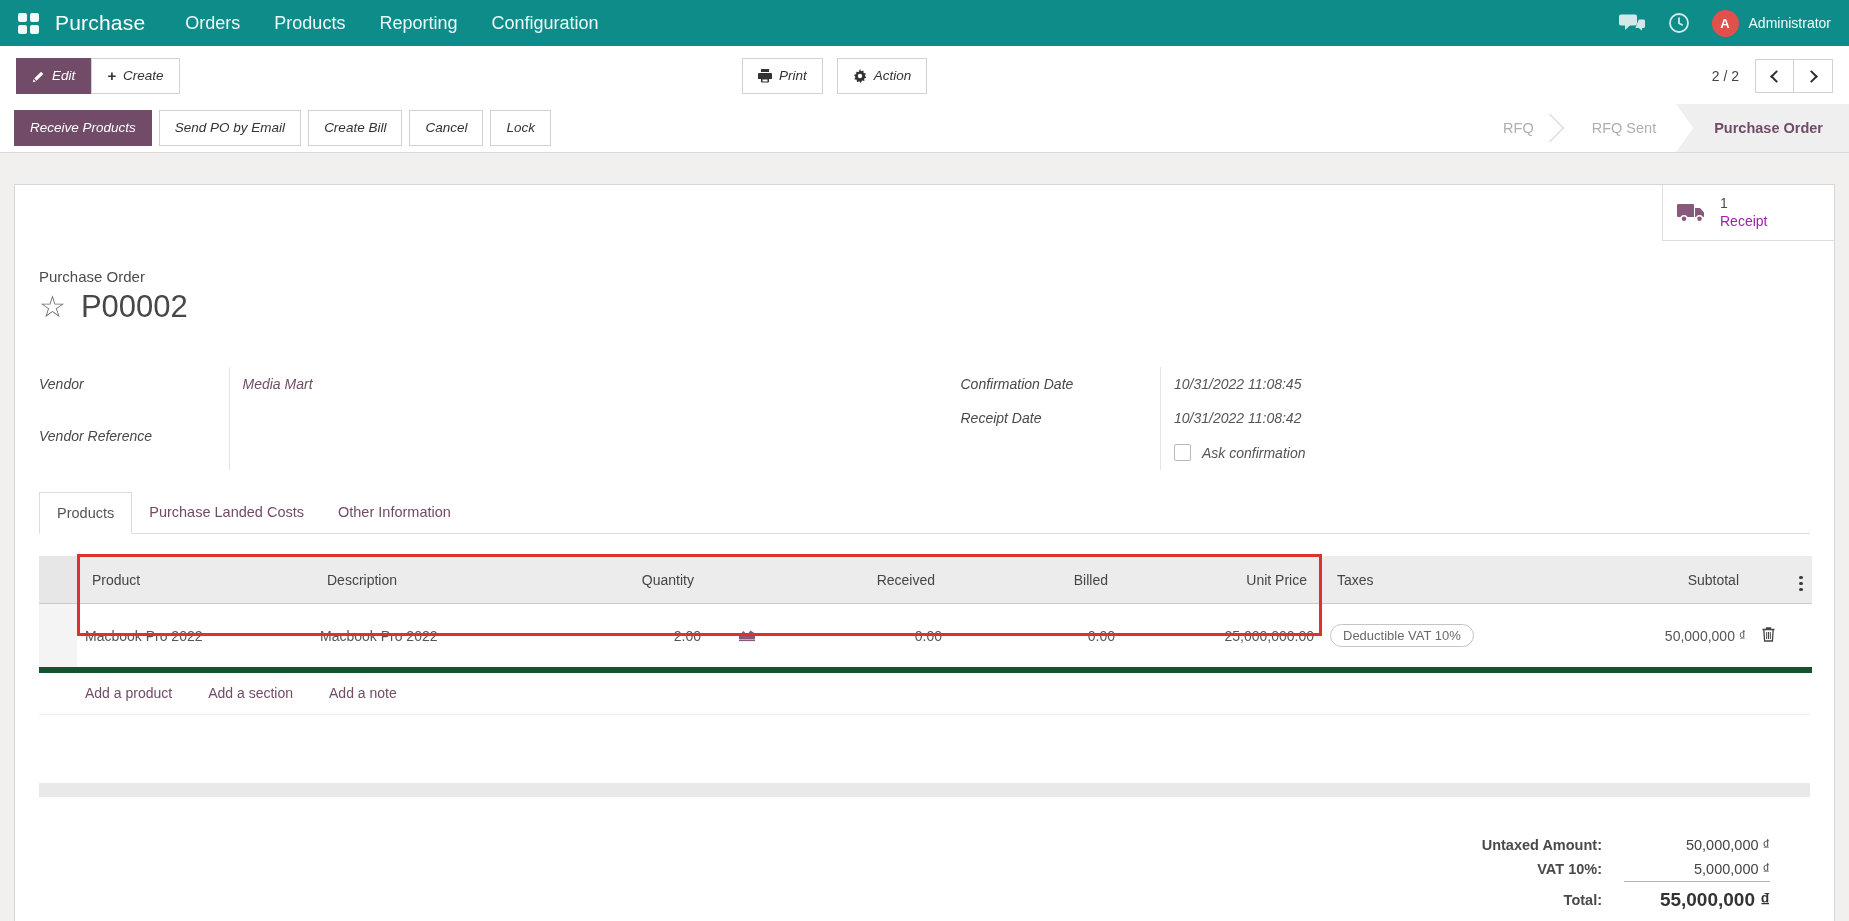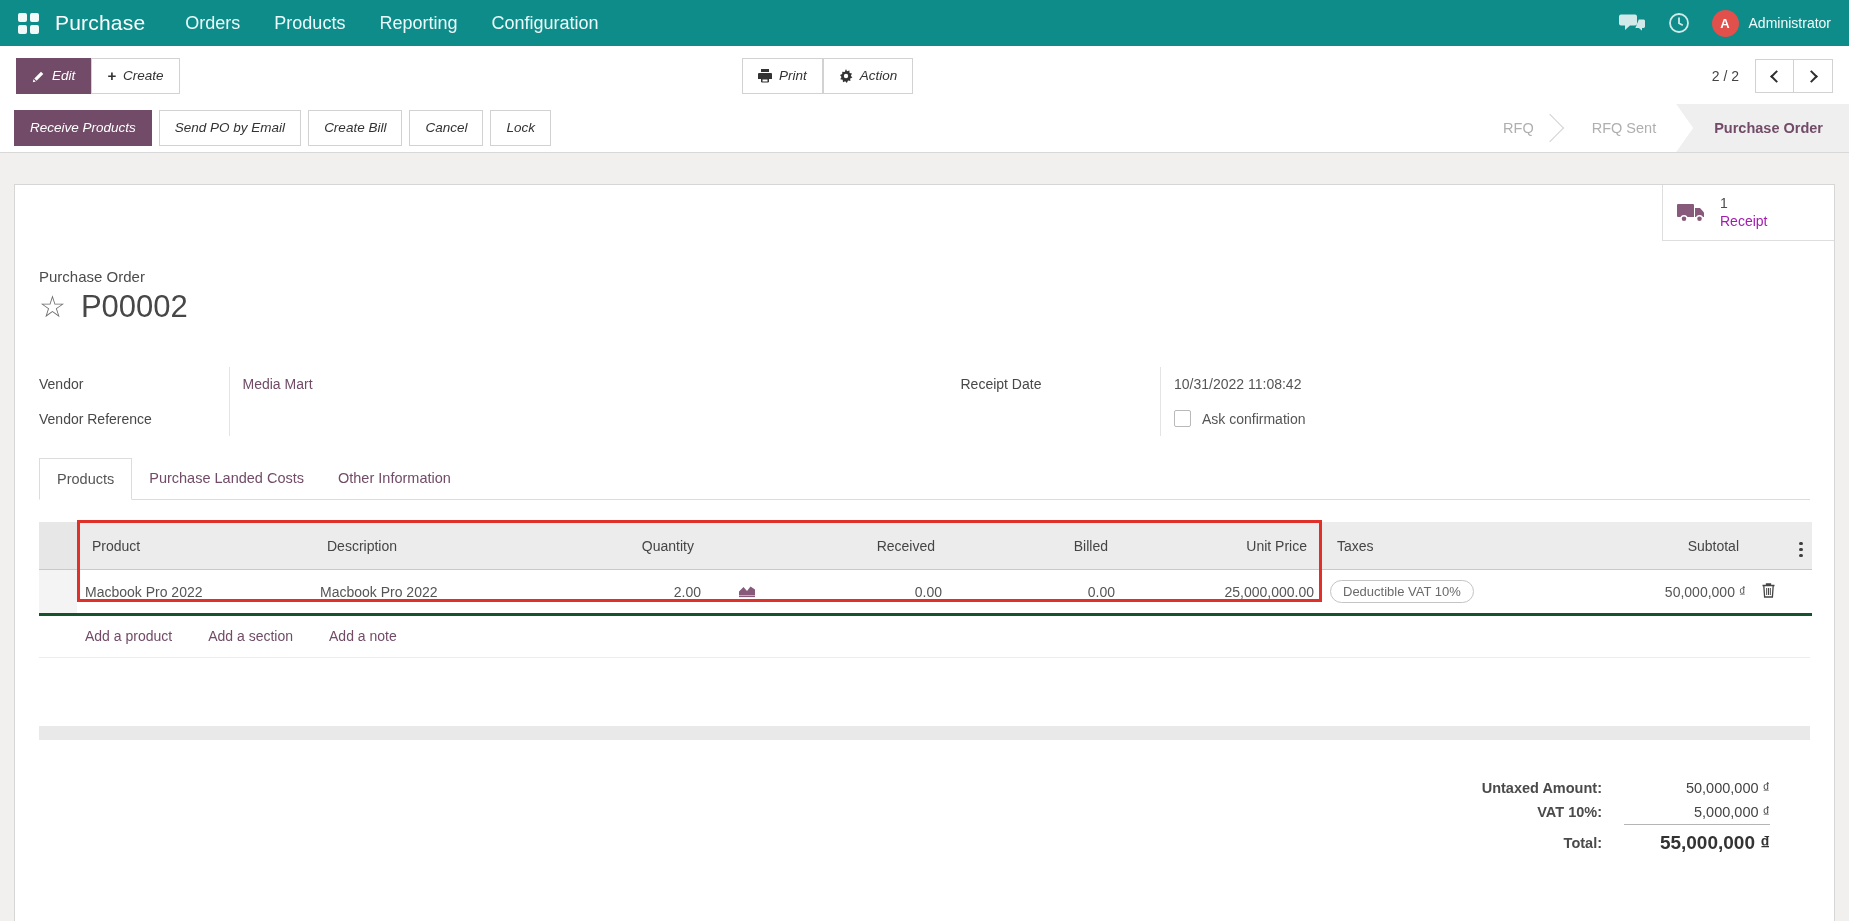--- a/index.html
+++ b/index.html
@@ -37,21 +37,21 @@
   .breadcrumb .bc-link { color:#714B67; cursor:pointer; }
   .breadcrumb .bc-sep { color:#888; margin:0 6px; }
   .breadcrumb .bc-current { color:#a2a2a2; }
   .cp-row { display:flex; align-items:center; position:relative; height:36px; }
   .btn {
     font-family:inherit; font-size:13.5px; line-height:1;
     padding:10px 15px; border:1px solid #d2d2d2; background:#fff; color:#333;
     cursor:pointer; display:inline-flex; align-items:center; gap:7px; white-space:nowrap;font-style:italic;
   }
   .btn-primary { background:#714B67; border-color:#714B67; color:#fff; }
-  .cp-center { position:absolute; left:726px; display:flex; }
+  .cp-center { position:absolute; left:726px; display:flex; gap:14px; }
   .cp-right { margin-left:auto; display:flex; align-items:center; gap:16px; }
   .pager-value { font-size:14px; color:#444; cursor:pointer; }
   .pager-buttons { display:flex; }
   .pager-btn { width:39px; height:34px; border:1px solid #d2d2d2; background:#fff; display:flex; align-items:center; justify-content:center; cursor:pointer; }
   .pager-btn + .pager-btn { border-left:none; }
   .chev { width:9px; height:9px; border-top:2.6px solid #2e2e2e; border-right:2.6px solid #2e2e2e; display:block; }
   .chev.left  { transform:rotate(-135deg); margin-left:4px; }
   .chev.right { transform:rotate(45deg);  margin-right:4px; }
 
   
@@ -82,21 +82,21 @@
   .stat-txt { display:flex; flex-direction:column; line-height:1.25; }
   .stat-count { font-size:14px; color:#4c4c4c; font-weight:500; }
   .stat-label { font-size:14px; color:#a21caf; }
 
   .sheet-pad { padding:0 24px; }
   .title-label { margin:27px 0 4px; font-size:15px; color:#4c4c4c; font-weight:500; }
   .title-row { display:flex; align-items:center; gap:15px; }
   .fav-star { font-size:30px; color:#6f6f6f; cursor:pointer; line-height:1; }
   .record-name { font-size:31px; color:#474747; font-weight:500; }
 
-  .field-grid { display:grid; grid-template-columns:1fr 1fr; column-gap:72px; margin-top:42px; }
+  .field-grid { display:grid; grid-template-columns:1fr 1fr; column-gap:72px; margin-top:42px;font-style:italic; }
   .fgroup { width:100%; border-collapse:collapse; }
   .fgroup td { padding:9px 0; vertical-align:top; font-size:14px; }
   .flabel { width:190px; color:#484848; font-weight:500; }
   .fgroup.right .flabel { width:200px; }
   .fvalue { border-left:1px solid #e4e4e4; padding-left:13px !important; color:#555; min-height:20px; }
   .fvalue.link { color:#714B67; cursor:pointer; }
   .chk-row { display:flex; align-items:flex-end; gap:11px; }
   .checkbox { width:17px; height:17px; border:1px solid #b9b9b9; border-radius:2px; background:#fff; cursor:pointer; flex:none; }
 
   
@@ -104,21 +104,21 @@
   .tab { padding:12px 17px; font-size:14.5px; color:#714B67; cursor:pointer; margin-bottom:-1px; }
   .tab.active { background:#fff; border:1px solid #dcdcdc; border-bottom:1px solid #fff; color:#555; }
 
   
   .table-wrap { position:relative; margin-top:22px; }
   table.lines { width:100%; border-collapse:collapse; table-layout:fixed; font-size:14px; }
   table.lines th {
     background:#ececec; color:#454545; font-weight:500; text-align:left;
     padding:10px 15px; border-bottom:1px solid #c9c9c9; cursor:pointer; overflow:hidden; white-space:nowrap;
   }
-  table.lines td { padding:10px 8px; border-bottom:3px solid #14532d; color:#555; background:#fff; overflow:hidden; white-space:nowrap; }
+  table.lines td { padding:20px 8px; border-bottom:6px solid #14532d; color:#555; background:#fff; overflow:hidden; white-space:nowrap; }
   table.lines .num { text-align:right; }
   table.lines .gutter-h { background:#e7e7e7; }
   table.lines .gutter-c { background:#f4f4f4; }
   .tax-pill {
     display:inline-block; border:1px solid #c4c4c4; border-radius:14px;
     padding:3px 12px; font-size:13px; color:#6a6a6a; background:#fff;
   }
   .kebab { display:inline-flex; flex-direction:column; gap:2.5px; cursor:pointer; padding:2px 4px; }
   .kebab i { width:3.5px; height:3.5px; border-radius:50%; background:#3f3f3f; display:block; }
   .annotation {
@@ -283,20 +283,24 @@
             <td class="fvalue link">Media Mart</td>
           </tr>
           <tr>
             <td class="flabel">Vendor Reference</td>
             <td class="fvalue"></td>
           </tr>
         </tbody>
           </table>
         <table class="fgroup right">
           <tbody>
+              <tr>
+            <td class="flabel">Confirmation Date</td>
+            <td class="fvalue">10/31/2022 11:08:45</td>
+          </tr>
           <tr>
             <td class="flabel">Receipt Date</td>
             <td class="fvalue">10/31/2022 11:08:42</td>
           </tr>
           <tr>
             <td class="flabel">&nbsp;</td>
             <td class="fvalue">
               <span class="chk-row">
                 <span class="checkbox"></span>
                 <span>Ask confirmation</span>

